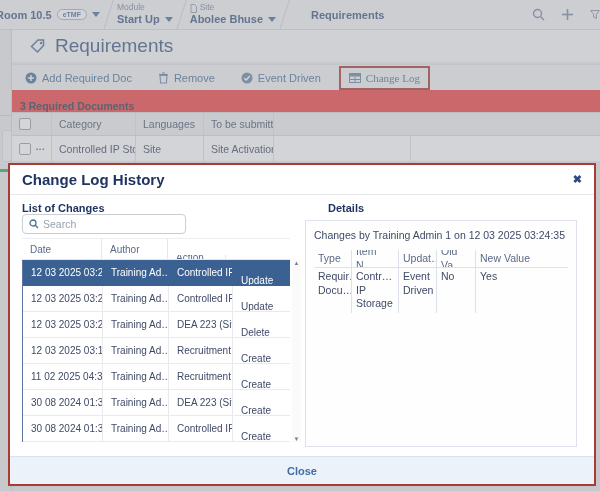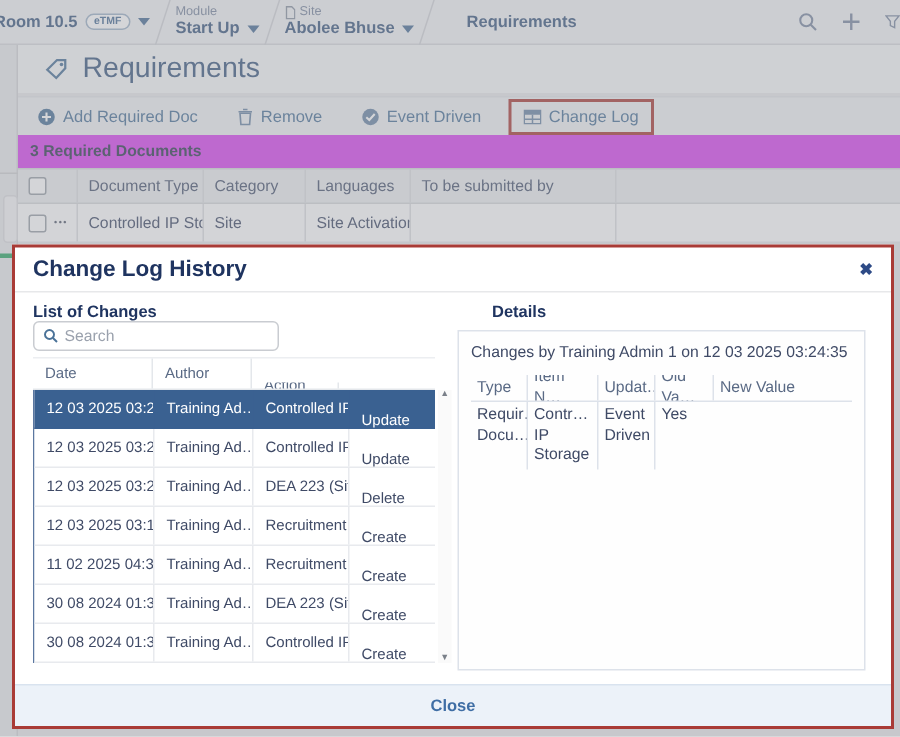--- a/index.html
+++ b/index.html
@@ -34,24 +34,24 @@
   .rail-green { position:absolute; left:0; top:139px; width:8px; height:3px; background:var(--green,#2fa866); }
 
   .title-row { position:absolute; left:12px; top:30px; width:588px; height:32px; background:#f7f8f9;
                display:flex; align-items:center; gap:9px; padding-left:18px; }
   .page-title { font-size:19px; color:#3d5a80; }
 
   .toolbar { position:absolute; left:12px; top:64px; width:588px; height:28px; background:#f0f1f3;
              border-top:1px solid #e2e4e7; border-bottom:1px solid #e2e4e7;
              display:flex; align-items:center; gap:26px; padding-left:13px; }
   .tool-btn { display:flex; align-items:center; gap:5px; color:#4a7298; font-size:11px; white-space:nowrap; }
-  .annotate-box { border:2px solid var(--red,#a93b36); padding:4px 8px; margin:0 -8px; }
-
-  .count-row { position:absolute; left:12px; top:90px; width:588px; height:22px; background:#d946ef;
-               display:flex; align-items:center; padding-left:8px; }
+  .annotate-box { border:2px solid var(--red,#a93b36); padding:4px 8px; margin:0 -8px;font-family:Liberation Serif, serif; }
+
+  .count-row { position:absolute; left:12px; top:90px; width:588px; height:22px; background:#ef4444;
+               display:flex; align-items:flex-end; padding-left:8px; }
   .count-text { font-weight:bold; font-size:10.5px; color:#2f3a50; }
 
   .grid { position:absolute; left:12px; top:112px; width:588px; }
   .grow { display:flex; align-items:stretch; }
   .grid-head { height:24px; background:#eceef0; border-top:1px solid #d6d8da; border-bottom:1px solid #d6d8da; }
   .grid-row  { height:26px; background:#fdfdfe; border-bottom:1px solid #e5e7e9; }
   .gcell { display:flex; align-items:center; padding-left:7px; font-size:10.5px; color:#4a5670;
            border-right:1px solid #dcdee1; overflow:hidden; white-space:nowrap; }
   .grid-row .gcell { color:#3f4a66; }
   .gc-check { width:40px; flex:none; gap:5px; }
@@ -245,21 +245,20 @@
   <div class="count-row">
     <span class="count-text">3 Required Documents</span>
   </div>
 
   <div class="grid">
     <div class="grow grid-head">
       <div class="gcell gc-check">
         <span class="checkbox"></span>
       </div>
 
-    <div class="gcell">Document Type</div>
         <div class="gcell">Category</div>
         <div class="gcell">Languages</div>
         <div class="gcell">To be submitted by</div>
       </div>
     <div class="grow grid-row">
       <div class="gcell gc-check">
         <span class="checkbox"></span>
         <span class="row-menu">•••</span>
       </div>
 
@@ -366,20 +365,23 @@
               </div>
               <div class="dcell dc2">
                 <div>Contr…</div>
                 <div>IP</div>
                 <div>Storage</div>
               </div>
               <div class="dcell dc3">
                 <div>Event</div>
                 <div>Driven</div>
               </div>
+              <div class="dcell dc4">
+                <div>No</div>
+              </div>
               <div class="dcell dc5">
                 <div>Yes</div>
               </div>
             </div>
         </div>
       </div>
     </div>
 
     <div class="modal-footer">
       <span class="close-btn">Close</span>

